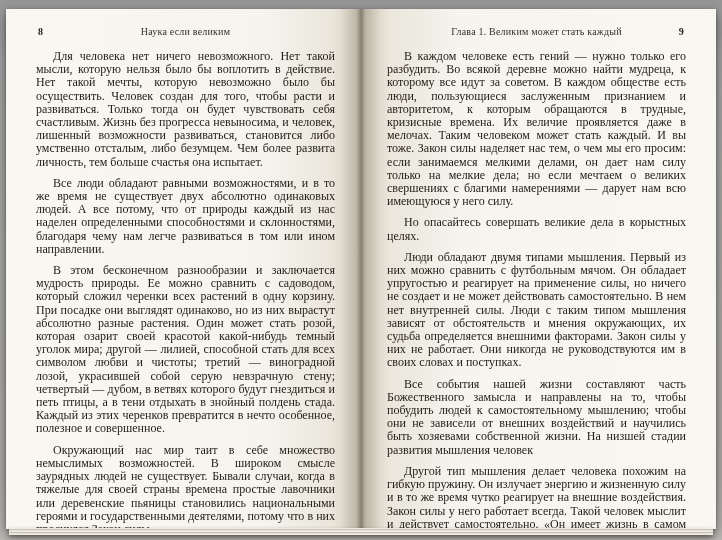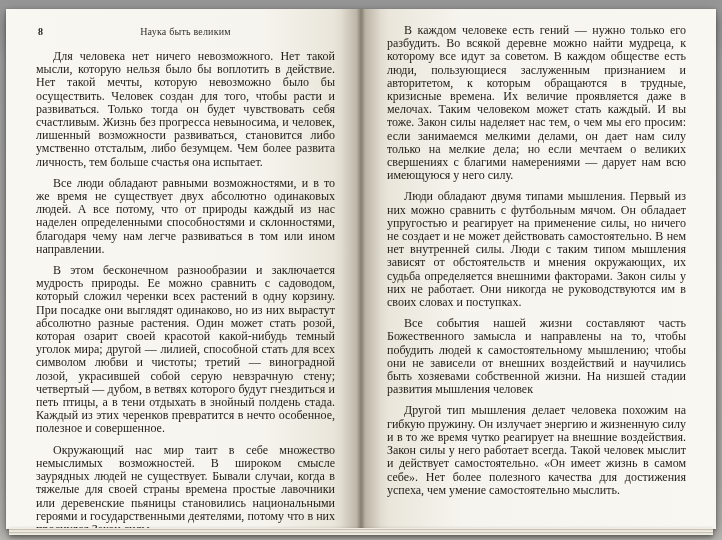--- a/index.html
+++ b/index.html
@@ -67,33 +67,38 @@
 </style>
 </head>
 <body>
 
 <div class="photo">
   <div class="book">
 
     <div class="page page-left">
       <div class="running-head">
         <span class="page-num left-side">8</span>
-        <span>Наука быть великим</span>
+        <span>Наука если великим</span>
       </div>
       <div class="body-text">
         <p>Для человека нет ничего невозможного. Нет такой мысли, которую нельзя было бы воплотить в действие. Нет такой мечты, которую невозможно было бы осуществить. Человек создан для того, чтобы расти и развиваться. Только тогда он будет чувствовать себя счастливым. Жизнь без прогресса невыносима, и человек, лишенный возможности развиваться, становится либо умственно отсталым, либо безумцем. Чем более развита личность, тем больше счастья она испытает.</p>
         <p>Все люди обладают равными возможностями, и в то же время не существует двух абсолютно одинаковых людей. А все потому, что от природы каждый из нас наделен определенными способностями и склонностями, благодаря чему нам легче развиваться в том или ином направлении.</p>
         <p>В этом бесконечном разнообразии и заключается мудрость природы. Ее можно сравнить с садоводом, который сложил черенки всех растений в одну корзину. При посадке они выглядят одинаково, но из них вырастут абсолютно разные растения. Один может стать розой, которая озарит своей красотой какой-нибудь темный уголок мира; другой — лилией, способной стать для всех символом любви и чистоты; третий — виноградной лозой, украсившей собой серую невзрачную стену; четвертый — дубом, в ветвях которого будут гнездиться и петь птицы, а в тени отдыхать в знойный полдень стада. Каждый из этих черенков превратится в нечто особенное, полезное и совершенное.</p>
         <p>Окружающий нас мир таит в себе множество немыслимых возможностей. В широком смысле заурядных людей не существует. Бывали случаи, когда в тяжелые для своей страны времена простые лавочники или деревенские пьяницы становились национальными героями и государственными деятелями, потому что в них проснулся Закон силы.</p>
       </div>
     </div>
 
     <div class="page page-right">
+      <div class="running-head">
+        <span>Глава 1. Великим может стать каждый</span>
+        <span class="page-num right-side">9</span>
+      </div>
       <div class="body-text">
         <p>В каждом человеке есть гений — нужно только его разбудить. Во всякой деревне можно найти мудреца, к которому все идут за советом. В каждом обществе есть люди, пользующиеся заслуженным признанием и авторитетом, к которым обращаются в трудные, кризисные времена. Их величие проявляется даже в мелочах. Таким человеком может стать каждый. И вы тоже. Закон силы наделяет нас тем, о чем мы его просим: если занимаемся мелкими делами, он дает нам силу только на мелкие дела; но если мечтаем о великих свершениях с благими намерениями — дарует нам всю имеющуюся у него силу.</p>
+        <p>Но опасайтесь совершать великие дела в корыстных целях.</p>
         <p>Люди обладают двумя типами мышления. Первый из них можно сравнить с футбольным мячом. Он обладает упругостью и реагирует на применение силы, но ничего не создает и не может действовать самостоятельно. В нем нет внутренней силы. Люди с таким типом мышления зависят от обстоятельств и мнения окружающих, их судьба определяется внешними факторами. Закон силы у них не работает. Они никогда не руководствуются им в своих словах и поступках.</p>
         <p>Все события нашей жизни составляют часть Божественного замысла и направлены на то, чтобы побудить людей к самостоятельному мышлению; чтобы они не зависели от внешних воздействий и научились быть хозяевами собственной жизни. На низшей стадии развития мышления человек</p>
         <p>Другой тип мышления делает человека похожим на гибкую пружину. Он излучает энергию и жизненную силу и в то же время чутко реагирует на внешние воздействия. Закон силы у него работает всегда. Такой человек мыслит и действует самостоятельно. «Он имеет жизнь в самом себе». Нет более полезного качества для достижения успеха, чем умение самостоятельно мыслить.</p>
       </div>
     </div>
 
     <div class="gutter-shadow"></div>
   </div>
 </div>
 

